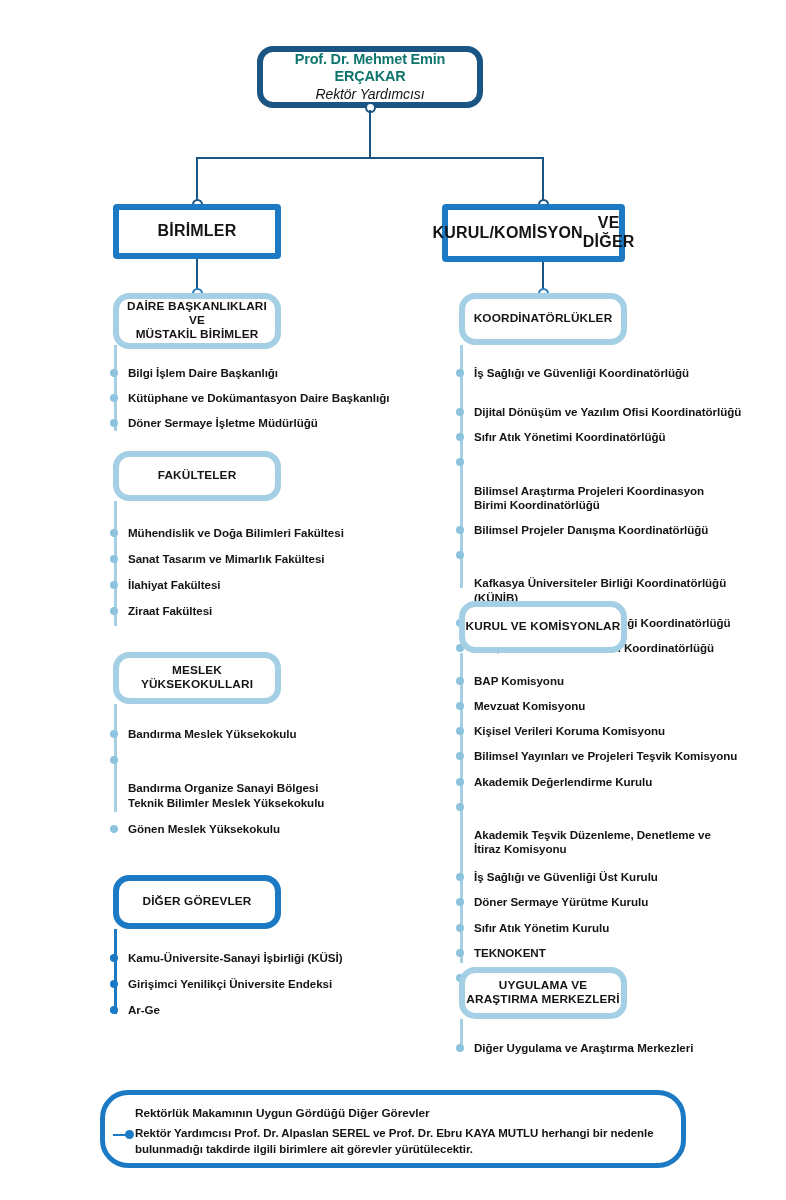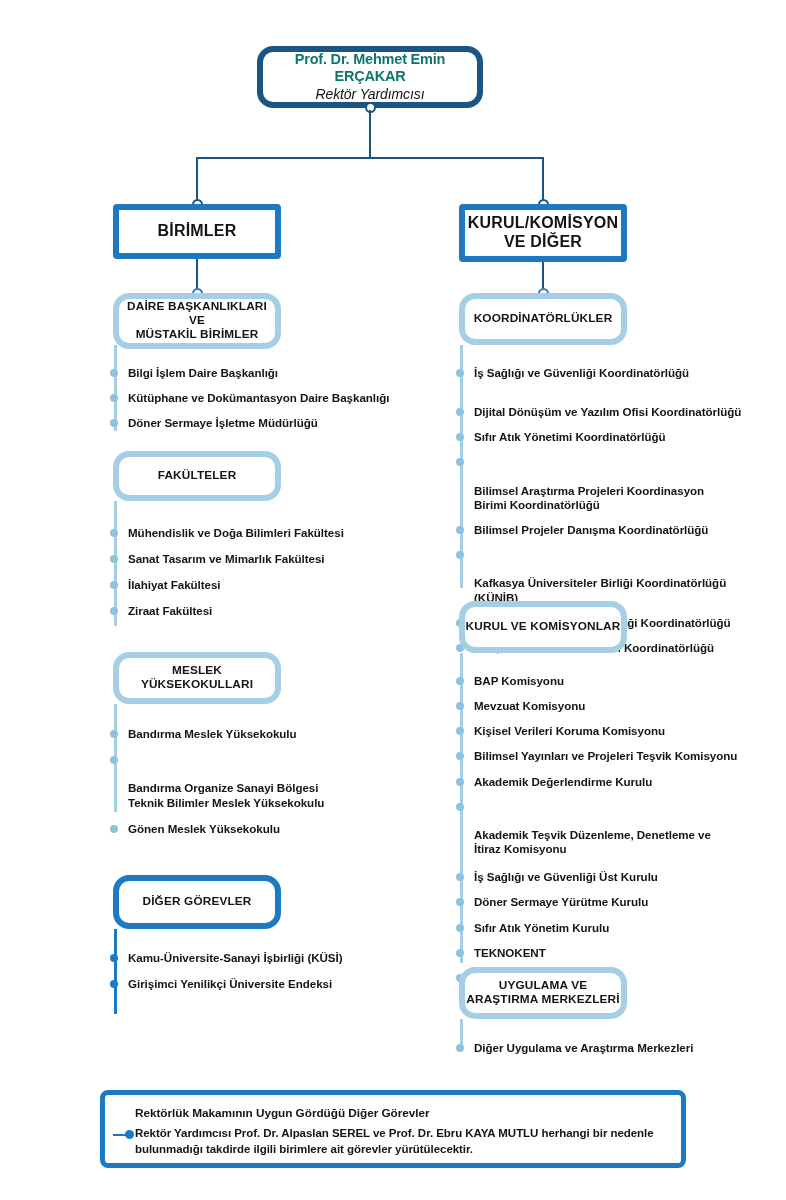--- a/index.html
+++ b/index.html
@@ -78,21 +78,21 @@
   }
   .joint.mid{border-color:#2a7fc0;}
   .rail-dash{position:absolute;width:2.5px;background:#a4cfe4;}
   .rail-dark{position:absolute;width:2.5px;background:#1c7ac4;}
 
   
   .footer{
     position:absolute;
     box-sizing:border-box;
     border:5px solid #1c7ac4;
-    border-radius:8px;
+    border-radius:28px;
     background:#ffffff;
     padding:11px 16px 12px 30px;
   }
   .footer-title{font-weight:bold;font-size:11.8px;color:#141414;margin-bottom:6px;letter-spacing:-0.05px;}
   .footer-body{font-size:11.5px;line-height:1.35;color:#141414;font-weight:600;letter-spacing:-0.05px;}
   .footer-bullet{
     position:absolute;left:20px;top:35px;width:9px;height:9px;border-radius:50%;background:#1c7ac4;
   }
   .footer-dash{position:absolute;left:8px;top:38.5px;width:13px;height:2.5px;background:#1c7ac4;}
 </style>
@@ -111,21 +111,21 @@
   <div class="hline" style="left:196px;top:157px;width:347px;"></div>
   <div class="vline" style="left:196px;top:157px;height:47px;"></div>
   <div class="vline" style="left:542px;top:157px;height:47px;"></div>
 
   <div class="joint" style="left:191.5px;top:199px;"></div>
   <div class="node node-l2" style="left:113px;top:204px;width:168px;height:55px;">
     <span>BİRİMLER</span>
   </div>
 
   <div class="joint" style="left:537.5px;top:199px;"></div>
-  <div class="node node-l2" style="left:459px;top:204px;width:168px;height:58px;flex-direction:column;">
+  <div class="node node-l2" style="left:442px;top:204px;width:183px;height:58px;flex-direction:row;">
     <span>KURUL/KOMİSYON</span>
     <span>VE DİĞER</span>
   </div>
 
   <div class="vline" style="left:196px;top:259px;height:34px;"></div>
   <div class="joint mid" style="left:191.5px;top:288px;"></div>
   <div class="vline" style="left:542px;top:262px;height:31px;"></div>
   <div class="joint mid" style="left:537.5px;top:288px;"></div>
 
   <div class="node node-sec" style="left:113px;top:293px;width:168px;height:56px;flex-direction:column;">
@@ -197,20 +197,24 @@
   </div>
   <div class="rail-dark" style="left:114px;top:929px;height:85px;"></div>
   <div class="list dark" style="left:110px;top:951px;width:330px;">
     <div class="li" style="margin-bottom:12px;">
       <span class="dot"></span>
       <span>Kamu-Üniversite-Sanayi İşbirliği (KÜSİ)</span>
     </div>
     <div class="li" style="margin-bottom:12px;">
       <span class="dot"></span>
       <span>Girişimci Yenilikçi Üniversite Endeksi</span>
+    </div>
+    <div class="li">
+      <span class="dot"></span>
+      <span>Ar-Ge</span>
     </div>
   </div>
 
   <div class="node node-sec" style="left:459px;top:293px;width:168px;height:52px;">
     <span>KOORDİNATÖRLÜKLER</span>
   </div>
   <div class="rail-dash" style="left:460px;top:345px;height:243px;"></div>
   <div class="list" style="left:456px;top:366px;width:320px;">
     <div class="li" style="margin-bottom:25px;">
       <span class="dot"></span>

